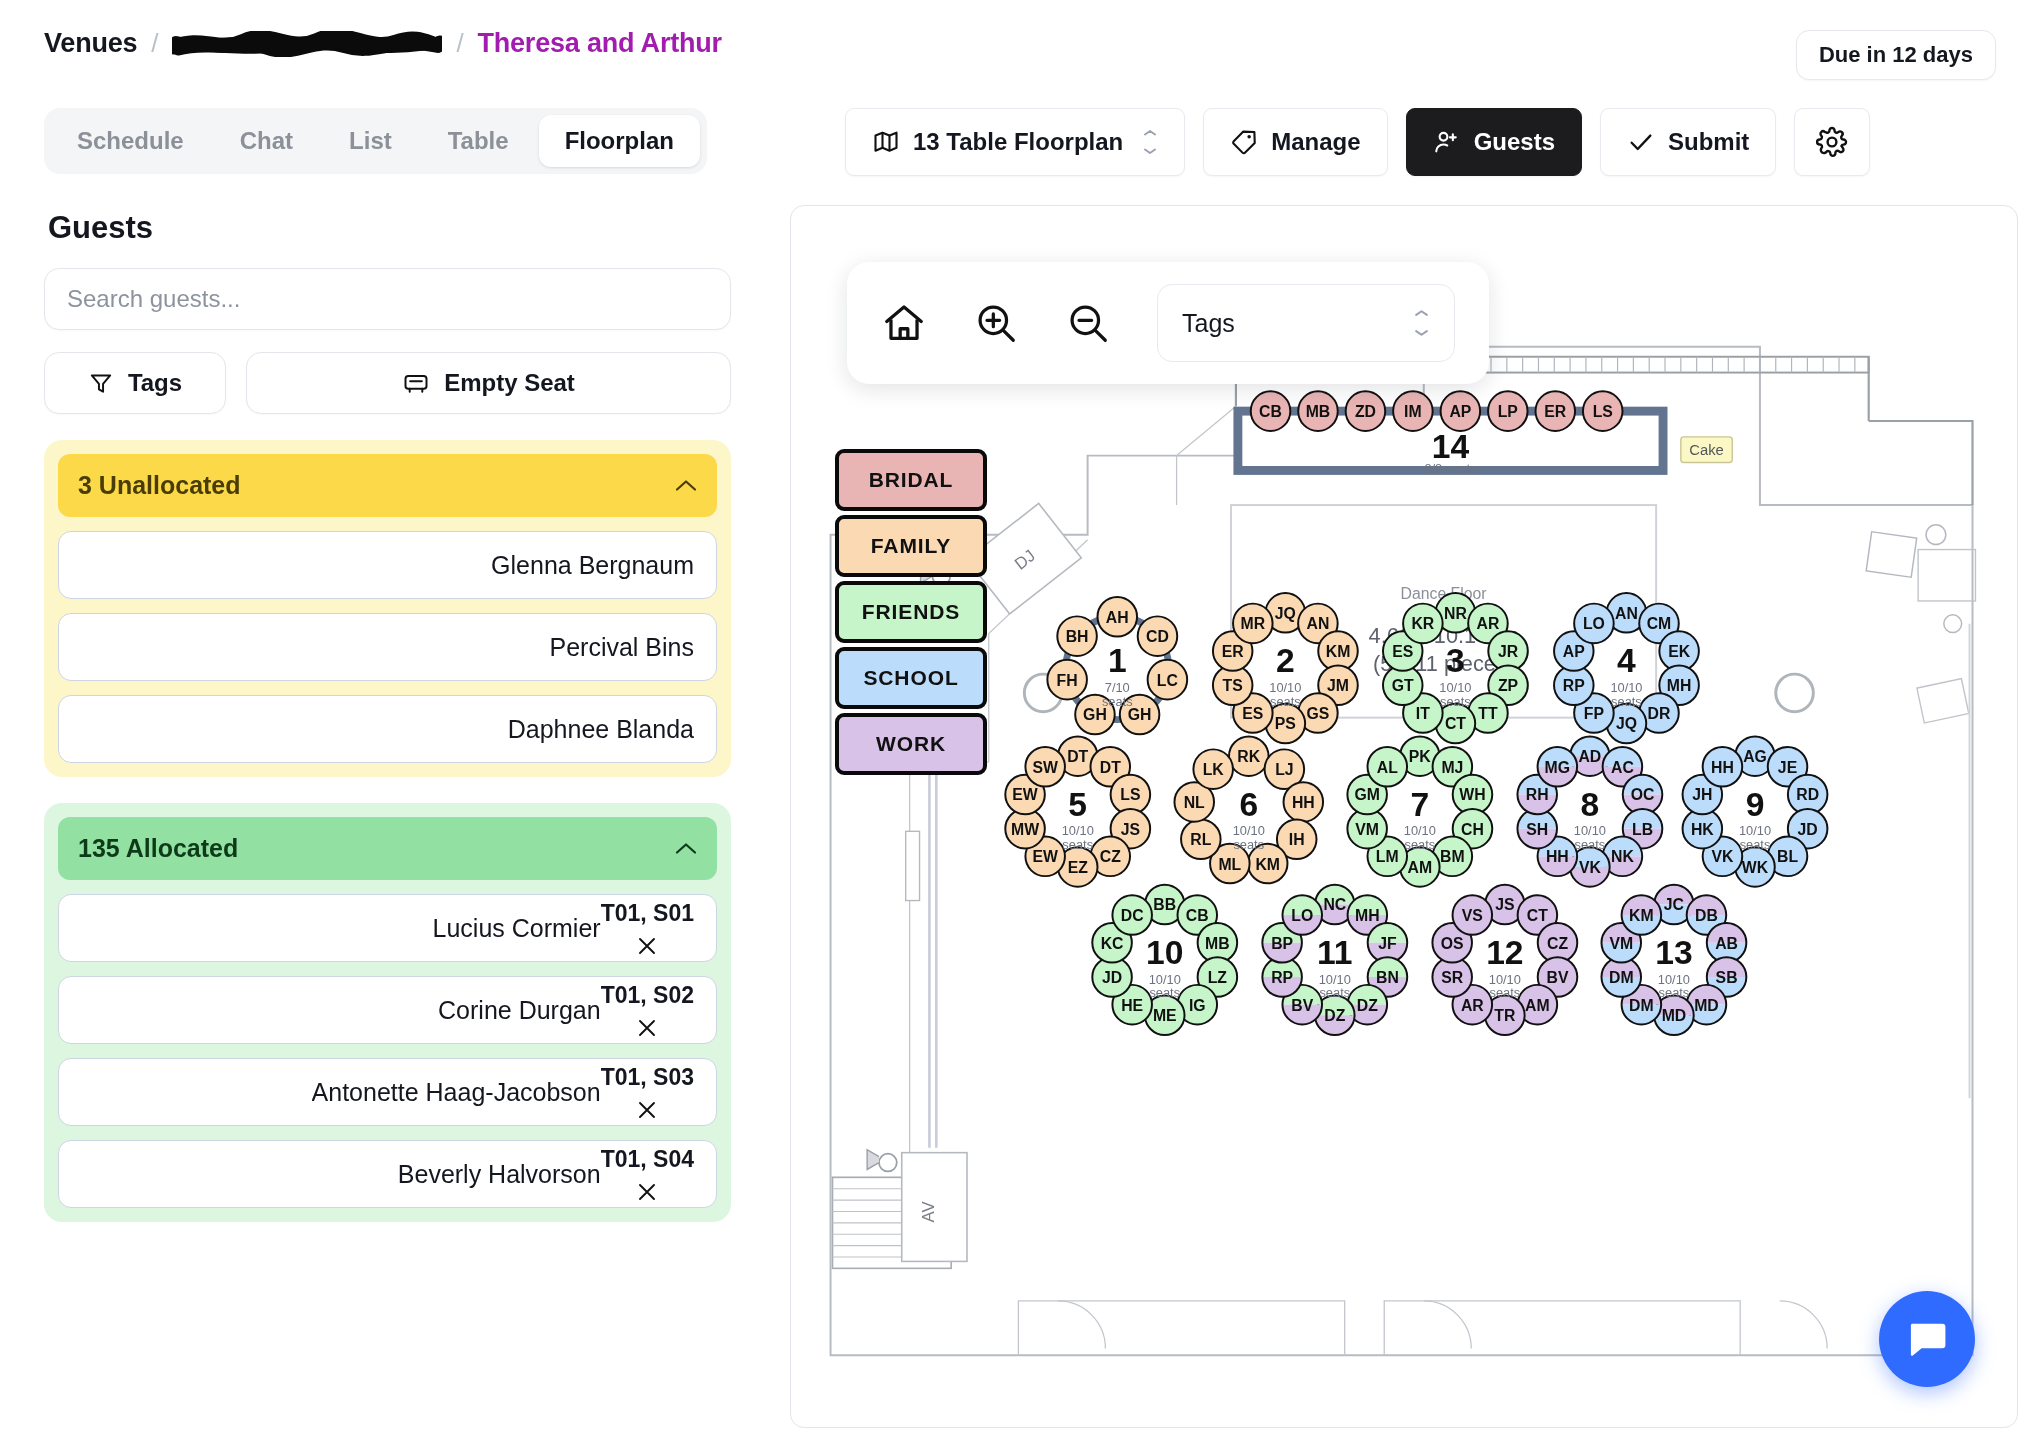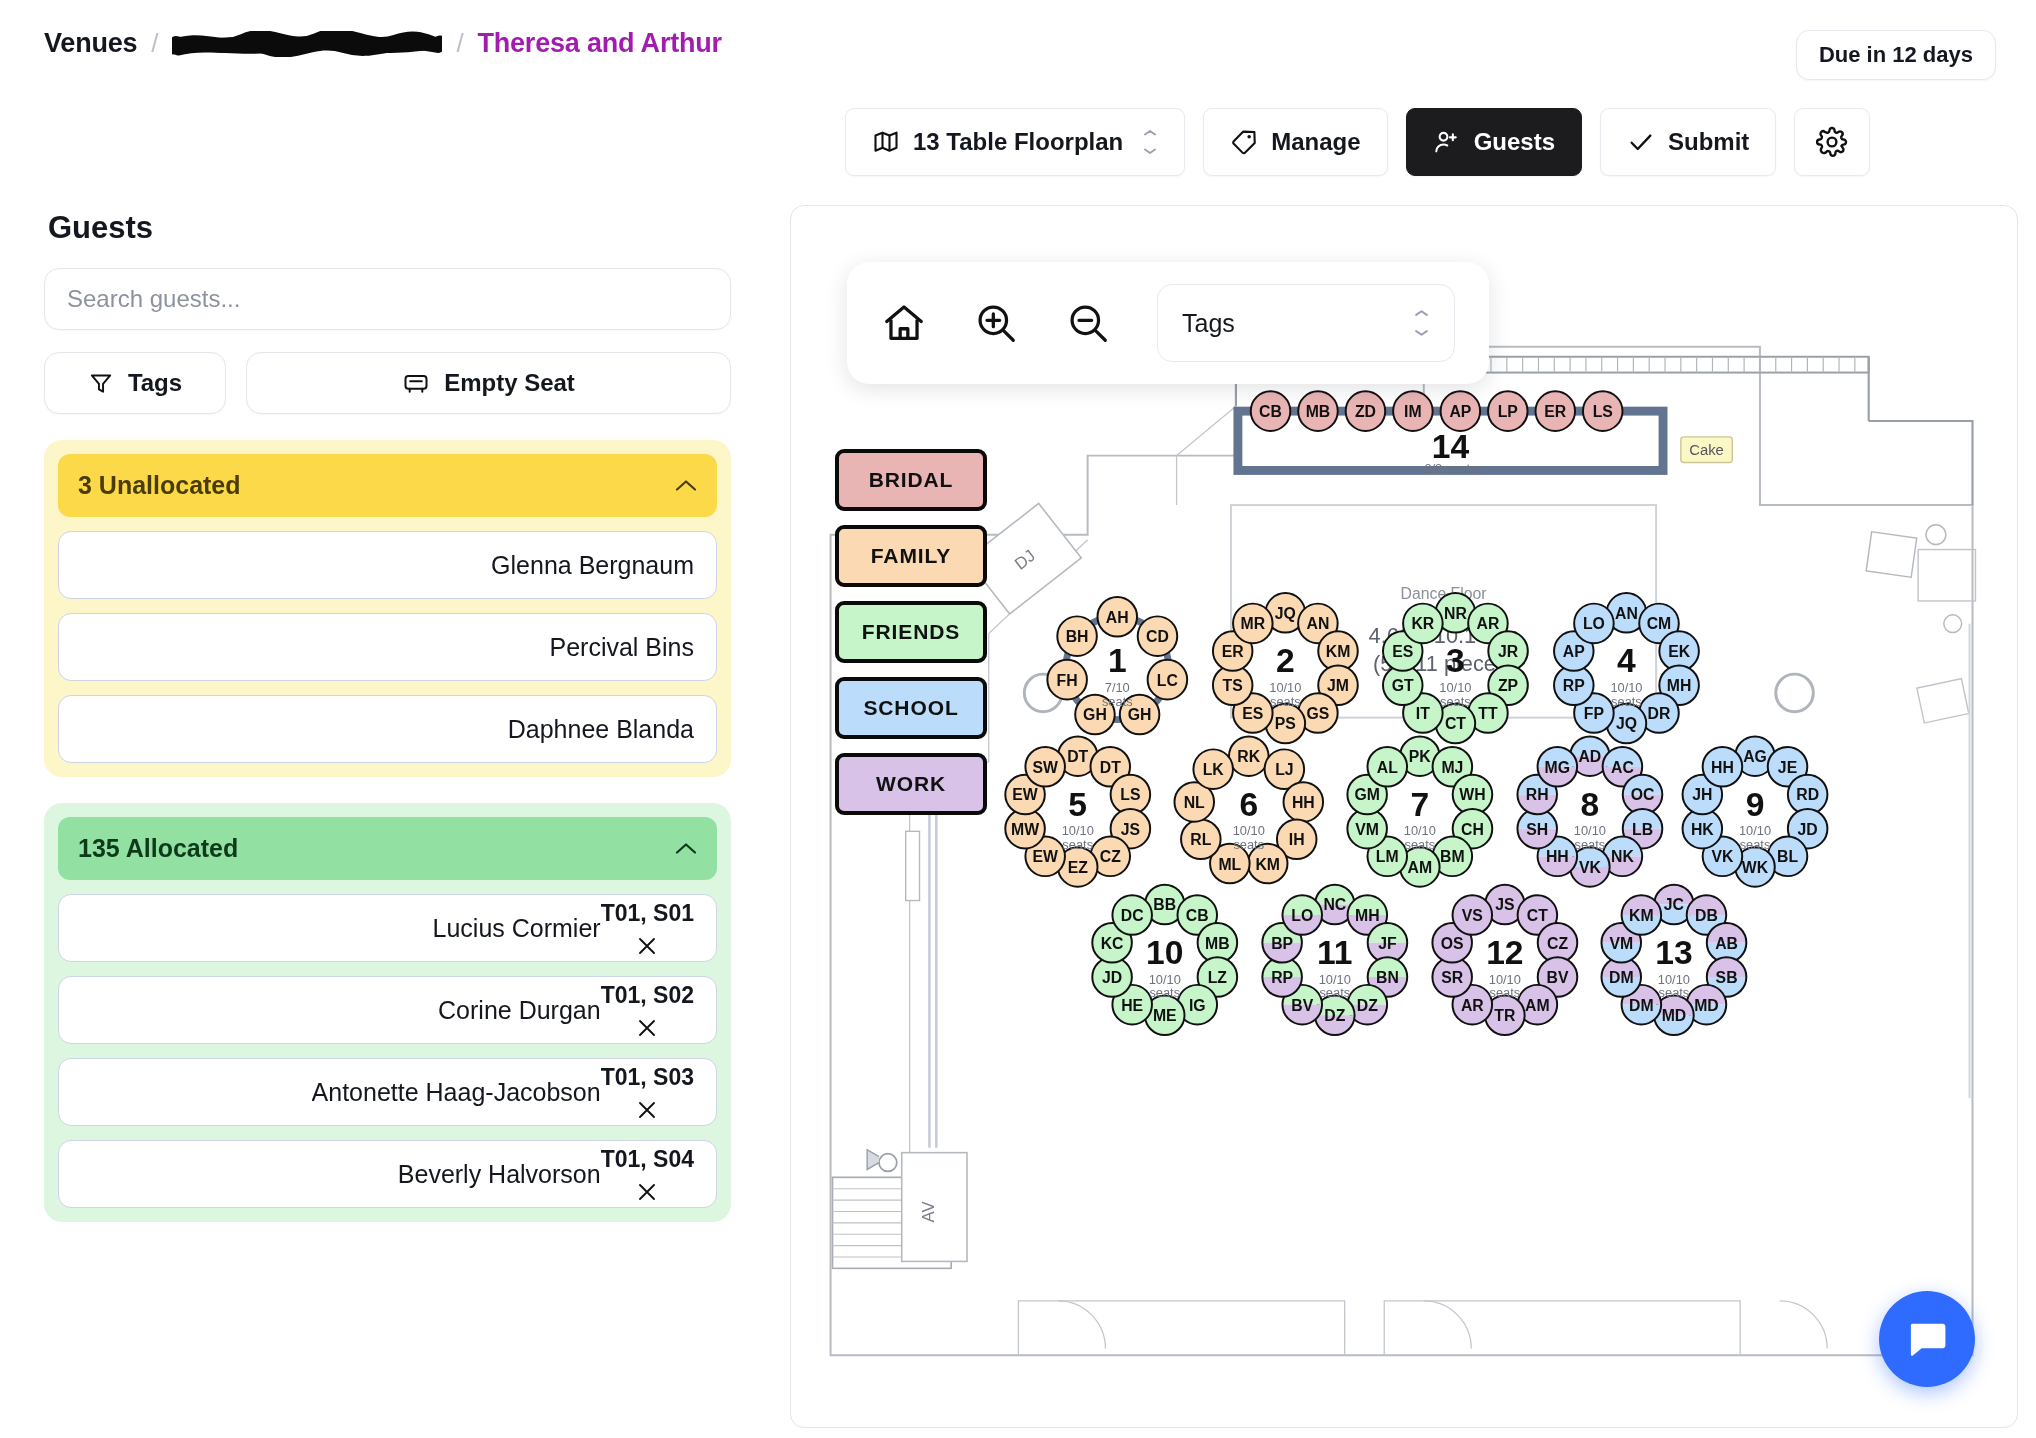--- a/index.html
+++ b/index.html
@@ -134,21 +134,21 @@
   }
   .fp-icon { cursor: pointer; display: flex; }
   .tags-select {
     display: flex; align-items: center; justify-content: space-between;
     width: 298px; height: 78px; border: 1px solid #e8eaef; border-radius: 15px;
     padding: 0 24px; font-size: 25px; color: #14171f; cursor: pointer; background: #fff;
   }
 
   .legend { position: absolute; left: 44px; top: 243px; z-index: 4; }
   .legend-chip {
-    width: 152px; height: 62px; margin-bottom: 14px;
+    width: 152px; height: 62px; margin-bottom: 4px;
     border: 4px solid #0a0a0a; border-radius: 9px;
     display: flex; align-items: center; justify-content: center;
     font-size: 21px; font-weight: 800; letter-spacing: .9px; color: #111;
     cursor: pointer;
   }
 
   .chat-fab {
     position: absolute; right: 42px; bottom: 40px;
     width: 96px; height: 96px; border-radius: 50%;
     background: #2f6bff; display: flex; align-items: center; justify-content: center;
@@ -177,20 +177,27 @@
         <path d="M6 20 C44 12, 80 24, 120 14 S190 24, 252 15" stroke="#0b0b0b" stroke-width="9" fill="none" stroke-linecap="round"></path>
       </svg>
     </span>
     <span class="crumb-sep">/</span>
     <span class="crumb-current">Theresa and Arthur</span>
   </div>
   <div class="due-badge">Due in 12 days</div>
 </div>
 
 <div class="navrow">
+  <div class="tabs">
+    <div class="tab">Schedule</div>
+    <div class="tab">Chat</div>
+    <div class="tab">List</div>
+    <div class="tab">Table</div>
+    <div class="tab active">Floorplan</div>
+  </div>
 
   <div class="toolgroup">
     <div class="tbtn">
       <svg width="28" height="28" viewBox="0 0 24 24" fill="none" stroke="#111" stroke-width="1.8">
         <path d="M9 4 3 6.5v13L9 17l6 2.5 6-2.5v-13L15 6.5 9 4z" stroke-linejoin="round"></path>
         <path d="M9 4v13M15 6.5v13"></path>
       </svg>
       <span>13 Table Floorplan</span>
       <span class="stepper">
         <svg width="16" height="11" viewBox="0 0 16 11" fill="none" stroke="#9aa2b1" stroke-width="1.9">

